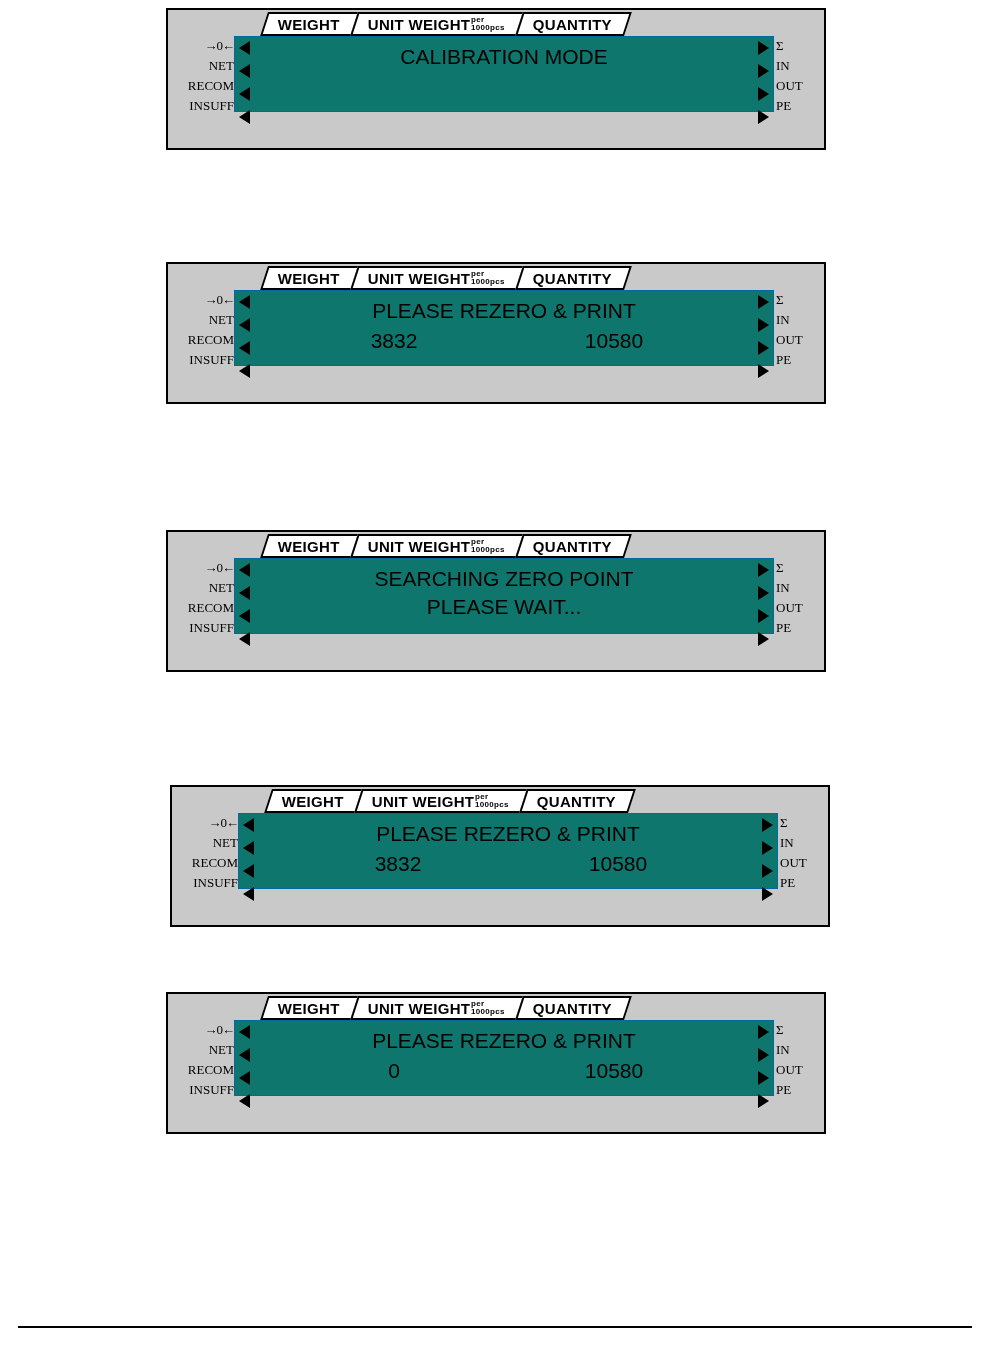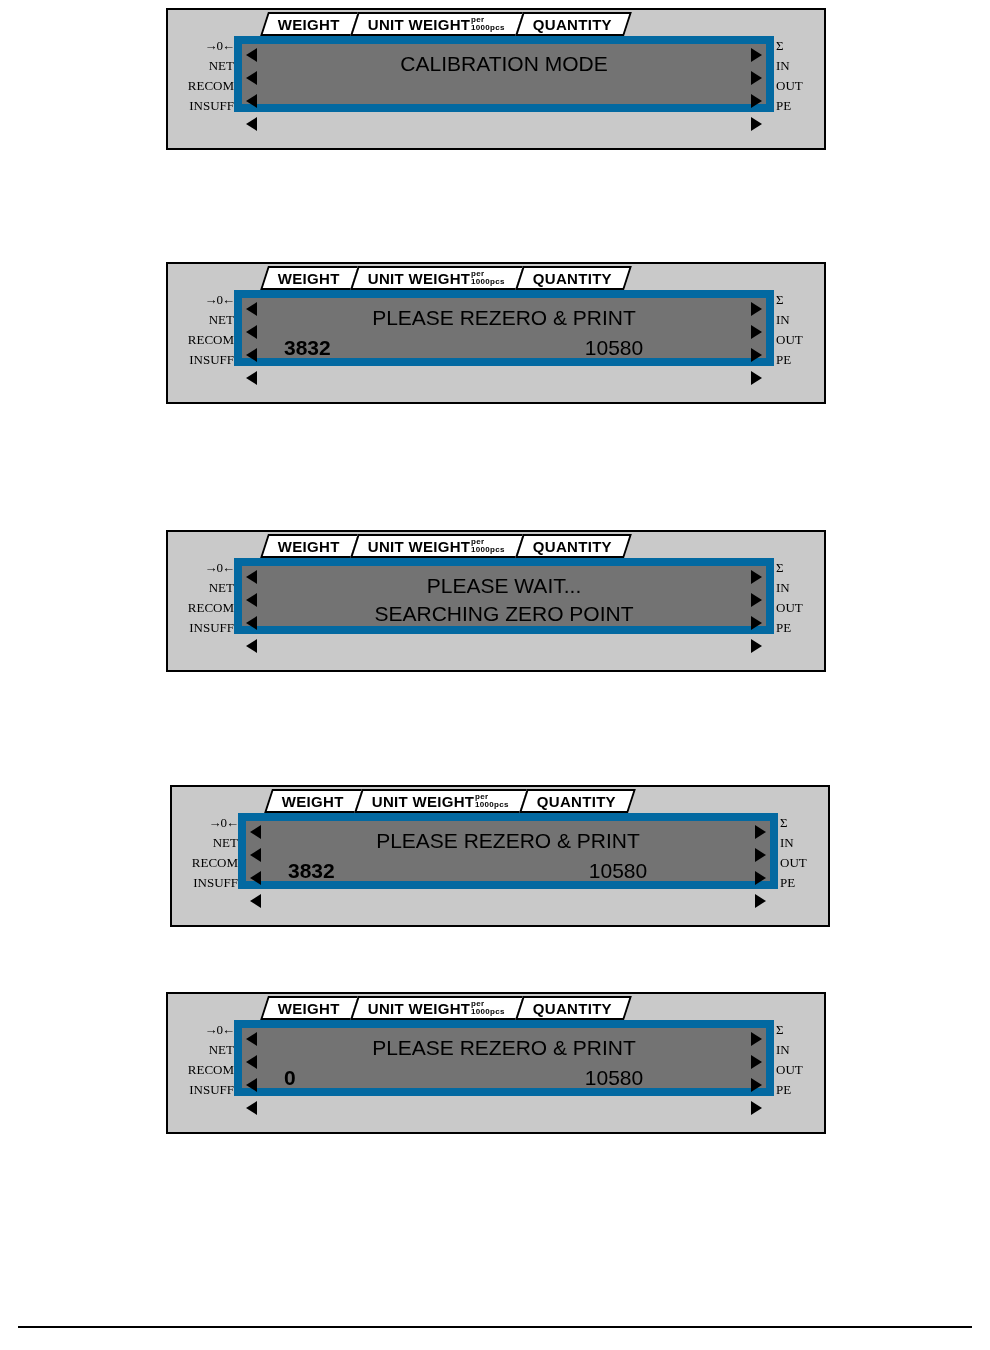--- a/index.html
+++ b/index.html
@@ -21,22 +21,22 @@
     background: #c9c9c9;
     border: 2px solid #000000;
     box-sizing: border-box;
   }
   .panel-inner {
     position: absolute;
     left: 66px;
     right: 50px;
     top: 26px;
     bottom: 36px;
-    background: #737373;
-    border: 8px solid #0369a1;
+    background: #0f766e;
+    border: 1px solid #0369a1;
     box-sizing: border-box;
   }
 
   
   .tabs {
     position: absolute;
     top: 2px;
     left: 96px;
     height: 26px;
     display: flex;
@@ -134,21 +134,21 @@
     font-size: 21px;
     color: #000;
     line-height: 28px;
   }
   .screen-text .line2 {
     display: flex;
     justify-content: center;
     gap: 0;
     margin-top: 2px;
   }
-  .screen-text .val-a { min-width: 220px; text-align: left; font-weight: bold; }
+  .screen-text .val-a { min-width: 220px; text-align: center; }
   .screen-text .val-b { min-width: 220px; text-align: center; }
 
   .rule {
     position: absolute;
     left: 18px;
     right: 18px;
     bottom: 22px;
     border-top: 2px solid #000;
   }
 </style>
@@ -288,22 +288,22 @@
       <div class="arrow l"></div>
       <div class="arrow l"></div>
     </div>
     <div class="arrows right">
       <div class="arrow r"></div>
       <div class="arrow r"></div>
       <div class="arrow r"></div>
       <div class="arrow r"></div>
     </div>
     <div class="screen-text">
+      <div>SEARCHING ZERO POINT</div>
       <div>PLEASE WAIT...</div>
-      <div>SEARCHING ZERO POINT</div>
     </div>
   </div>
 </div>
 
 <div class="panel" style="left:170px;top:785px;width:660px;height:142px;">
   <div class="tabs">
     <div class="tab">
         <span class="lbl">WEIGHT</span>
       </div>
     <div class="tab">

